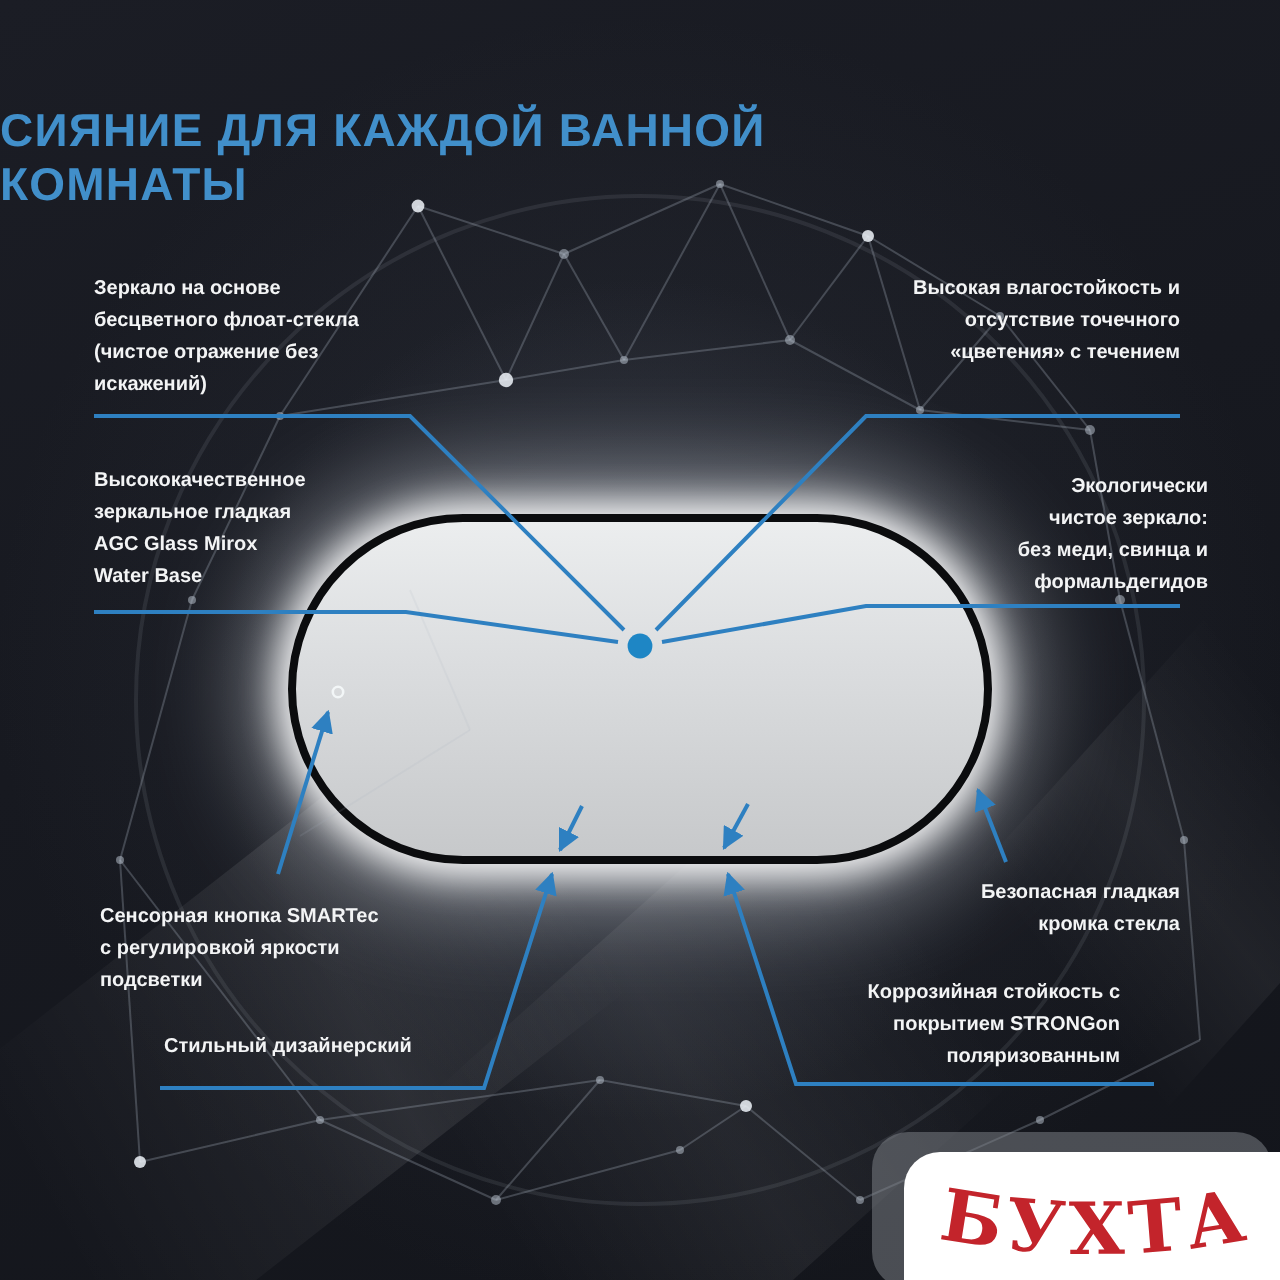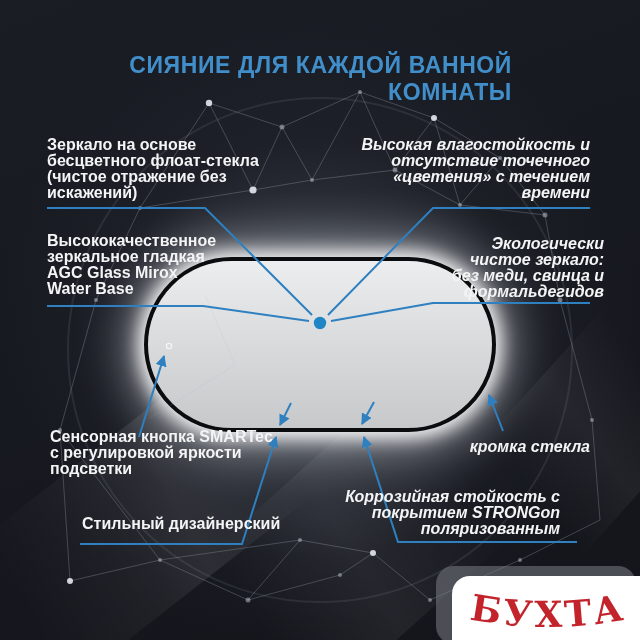--- a/index.html
+++ b/index.html
@@ -12,28 +12,28 @@
       linear-gradient(160deg,#1b1d25 0%,#171920 45%,#13151b 100%);
   }
   .streak{position:absolute;pointer-events:none;}
   #st1{left:-80px;top:430px;width:460px;height:170px;transform:rotate(-38deg);
        background:linear-gradient(100deg,transparent 18%,rgba(255,255,255,0.05) 45%,rgba(255,255,255,0.09) 56%,transparent 82%);}
   #st2{left:160px;top:450px;width:400px;height:190px;transform:rotate(-42deg);
        background:linear-gradient(100deg,transparent 20%,rgba(255,255,255,0.06) 48%,transparent 80%);}
   #st3{left:440px;top:360px;width:300px;height:150px;transform:rotate(-48deg);
        background:linear-gradient(100deg,transparent 25%,rgba(255,255,255,0.055) 50%,transparent 78%);}
   .title{
-    position:absolute;left:0;top:52px;width:512px;text-align:right;
+    position:absolute;left:0;top:52px;width:512px;text-align:left;
     font-size:23px;font-weight:700;letter-spacing:0.6px;color:#418fca;
   }
   .label{
-    position:absolute;color:#f3f4f5;font-size:16px;font-weight:700;line-height:16px;
+    position:absolute;color:#f3f4f5;font-size:10px;font-weight:700;line-height:16px;
     white-space:nowrap;
   }
-  .l-right{text-align:right;font-style:italic;}
+  .l-right{text-align:right;}
   svg{position:absolute;left:0;top:0;}
   .logo-shadow{
     position:absolute;left:436px;top:566px;width:200px;height:78px;border-radius:18px;
     background:rgba(130,133,139,0.5);
   }
   .logo-card{
     position:absolute;left:452px;top:576px;width:212px;height:86px;border-radius:18px;
     background:#ffffff;
   }
 </style>
@@ -169,41 +169,41 @@
   <div>Высококачественное</div>
   <div>зеркальное гладкая</div>
   <div>AGC Glass Mirox</div>
   <div>Water Base</div>
 </div>
 
 <div class="label l-right" style="right:50px;top:137px">
   <div>Высокая влагостойкость и</div>
   <div>отсутствие точечного</div>
   <div>«цветения» с течением</div>
-  <div>времени</div>
 </div>
 
 <div class="label l-right" style="right:36px;top:236px">
   <div>Экологически</div>
   <div>чистое зеркало:</div>
   <div>без меди, свинца и</div>
   <div>формальдегидов</div>
 </div>
 
-<div class="label" style="left:50px;top:429px">
+<div class="label" style="left:50px;top:451px">
   <div>Сенсорная кнопка SMARTec</div>
   <div>с регулировкой яркости</div>
   <div>подсветки</div>
 </div>
 
 <div class="label" style="left:82px;top:516px">
   <div>Стильный дизайнерский</div>
 </div>
 
 <div class="label l-right" style="right:50px;top:439px">
+  <div>Безопасная гладкая</div>
   <div>кромка стекла</div>
 </div>
 
 <div class="label l-right" style="right:80px;top:489px">
   <div>Коррозийная стойкость с</div>
   <div>покрытием STRONGon</div>
   <div>поляризованным</div>
 </div>
 
 <div class="logo-shadow"></div>

